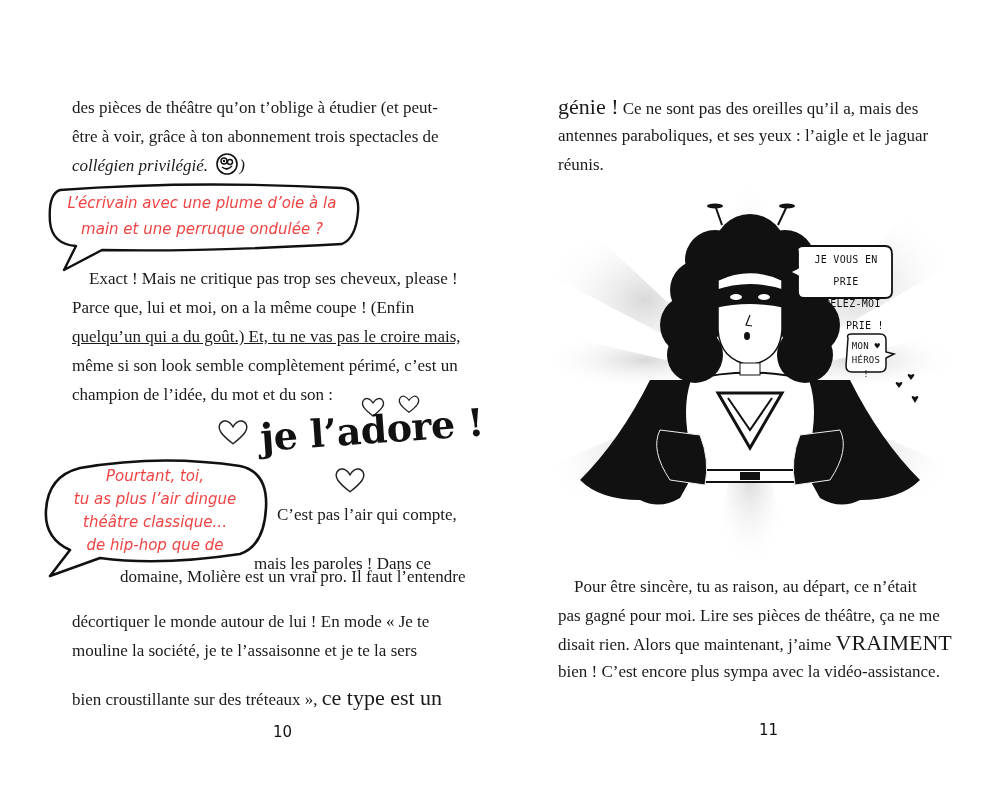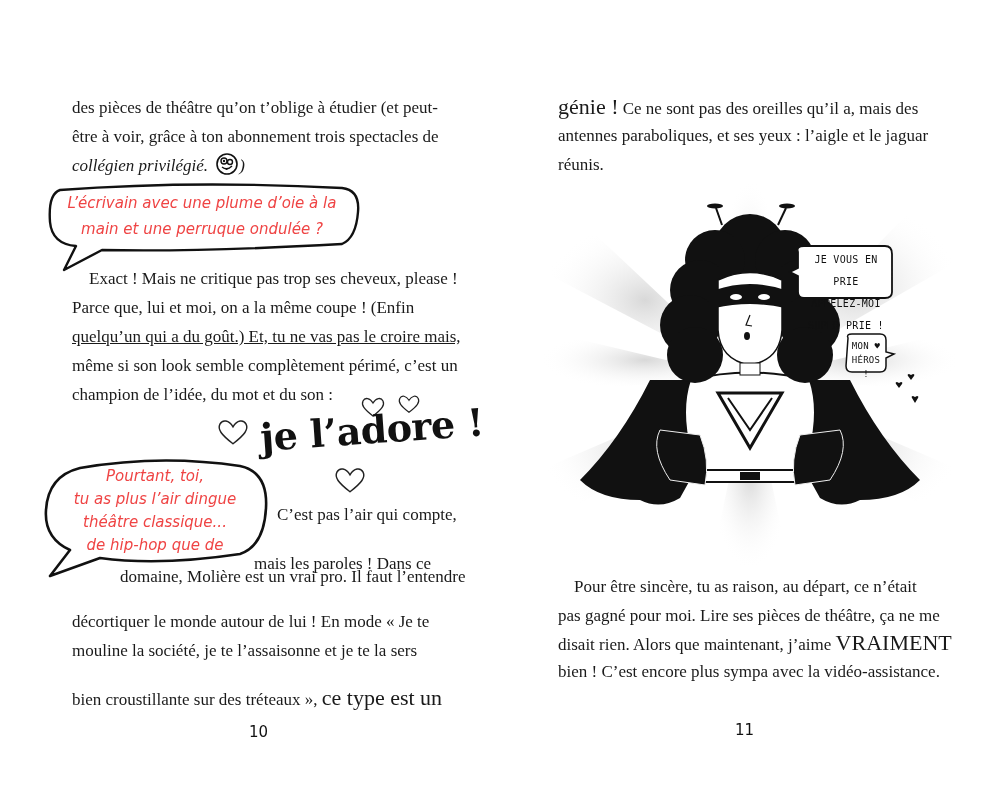--- a/index.html
+++ b/index.html
@@ -6,21 +6,21 @@
   body { width: 1000px; height: 806px; position: relative; overflow: hidden; color: #1a1a1a; }
   .page { position: absolute; top: 0; height: 806px; }
   .page-left { left: 0; width: 500px; padding-left: 44px; }
   .page-right { left: 500px; width: 500px; }
   .serif { font-family: "Liberation Serif", "DejaVu Serif", serif; font-size: 17px; line-height: 30px; }
   .line { position: absolute; white-space: nowrap; }
   .hand { font-family: "DejaVu Sans", sans-serif; font-style: italic; font-size: 15px; line-height: 26px; color: #ef4444; text-align: center; position: absolute; }
   .bubble-svg { position: absolute; overflow: visible; }
   .big-adore { position: absolute; font-family: "DejaVu Serif", serif; font-weight: bold; font-size: 38px; color: #111; transform: rotate(-4deg); transform-origin: left bottom; letter-spacing: -0.5px; }
   .heart { position: absolute; }
-  .page-num { position: absolute; font-family: "DejaVu Sans", sans-serif; font-size: 15px; color: #111; }
+  .page-num { position: absolute; font-family: "DejaVu Sans", sans-serif; font-size: 15px; color: #111; margin-left: 24px; }
   .larger { font-size: 22px; }
   .comic { font-family: "DejaVu Sans Mono", monospace; font-size: 10px; line-height: 22px; text-align: center; color: #111; position: absolute; letter-spacing: 0.3px; }
 </style>
 </head>
 <body>
 
 <div class="page page-left">
 
   <div class="serif">
     <div class="line" style="left:72px;top:93px;">des pièces de théâtre qu’on t’oblige à étudier (et peut-</div>

